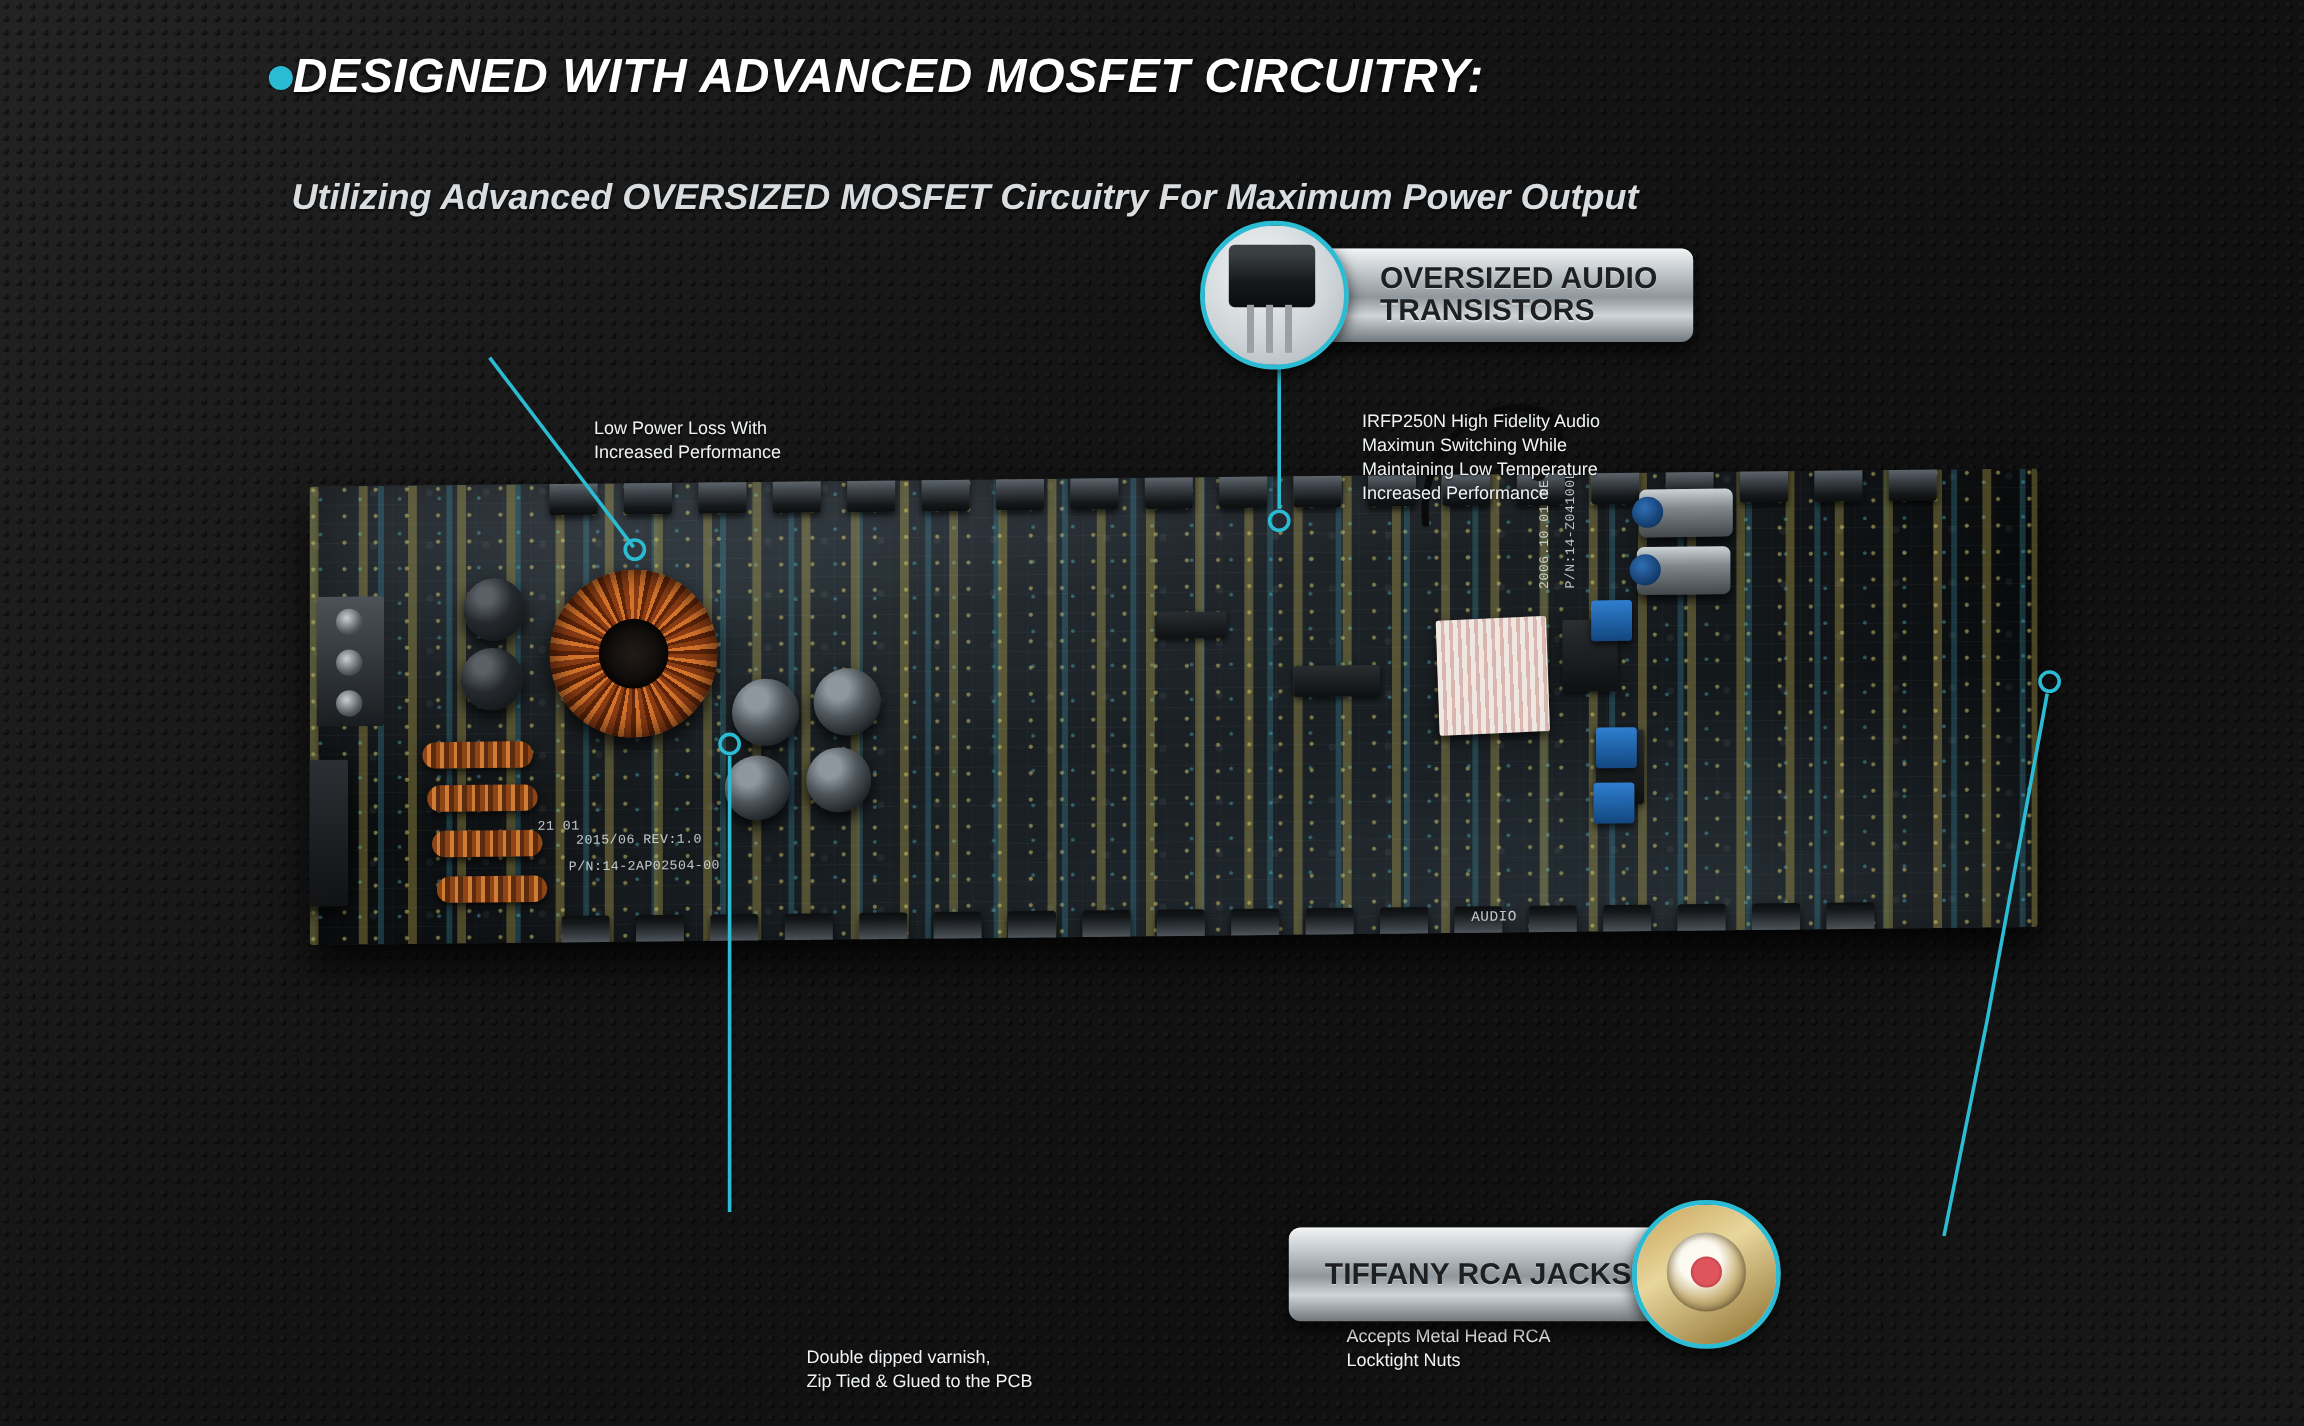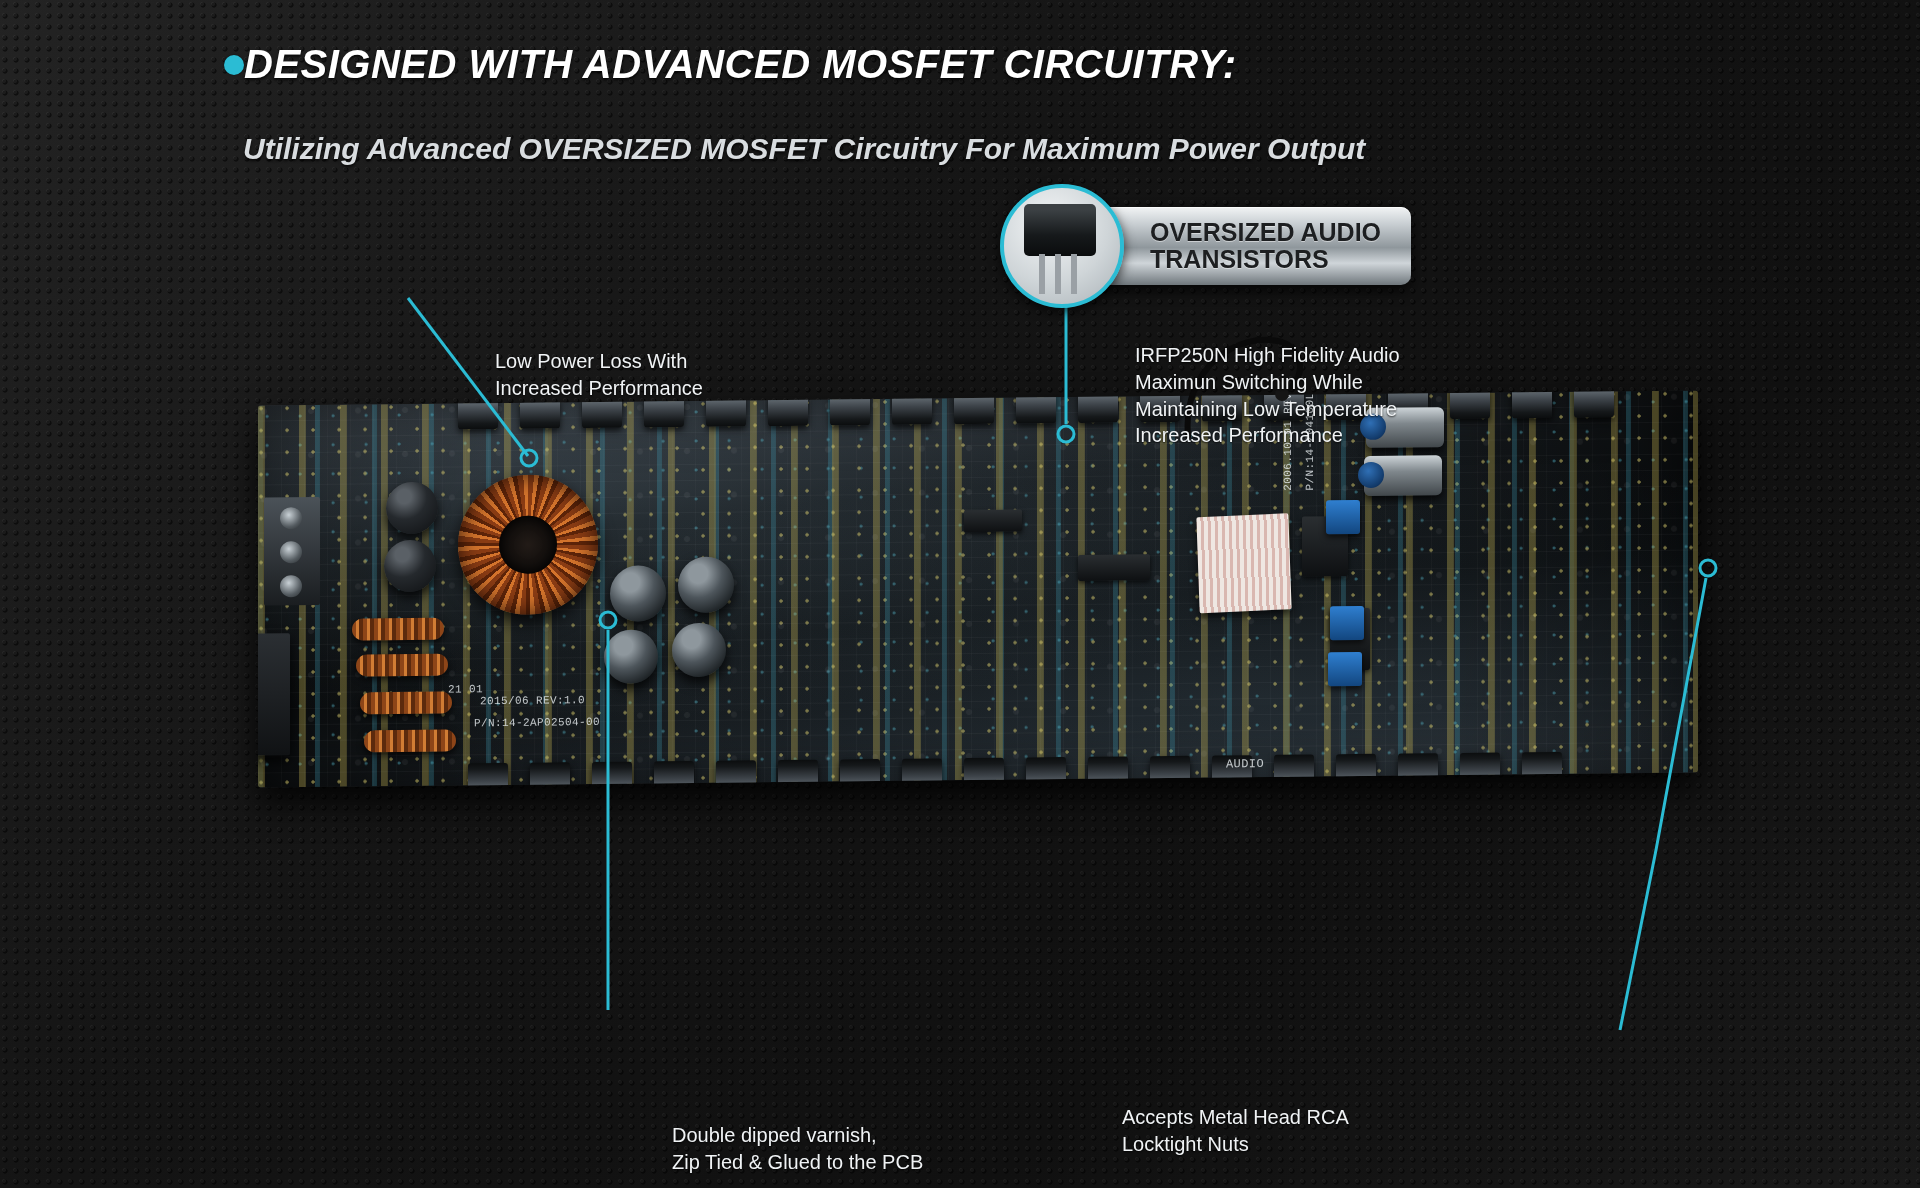--- a/index.html
+++ b/index.html
@@ -46,21 +46,21 @@
     font-size: 40px;
     font-weight: bold;
     font-style: italic;
     letter-spacing: 0.5px;
     color: #ffffff;
     text-shadow: 0 2px 3px rgba(0,0,0,0.8);
   }
   .subhead {
     position: absolute;
     left: 243px;
-    top: 132px;
+    top: 148px;
     font-size: 30px;
     font-style: italic;
     font-weight: bold;
     color: #d9dde0;
     white-space: nowrap;
     text-shadow: 0 2px 3px rgba(0,0,0,0.75);
   }
 
   
   #board {
@@ -306,21 +306,21 @@
   .plaque-text {
     font-size: 25px;
     font-weight: bold;
     line-height: 1.08;
     color: #1d1f21;
     white-space: pre-line;
     text-shadow: 0 1px 0 rgba(255,255,255,0.45);
   }
   .note {
     position: absolute;
-    font-size: 20px;
+    font-size: 15px;
     line-height: 1.34;
     color: #f0f3f5;
     white-space: pre-line;
     text-shadow: 0 1px 2px rgba(0,0,0,0.8);
   }
   .leader {
     position: absolute;
     pointer-events: none;
   }
   .leader svg { display: block; overflow: visible; }
@@ -556,16 +556,26 @@
     </div>
   </div>
   <div class="note" style="left:1135px; top:342px;">IRFP250N High Fidelity Audio
 Maximun Switching While
 Maintaining Low Temperature
 Increased Performance</div>
 
   <div class="note" style="left:672px; top:1122px;">Double dipped varnish,
 Zip Tied &amp; Glued to the PCB</div>
 
+  <div class="callout" style="left:1074px; top:1000px; flex-direction: row-reverse;">
+    <div class="bubble" style="margin-left:-26px;">
+      <div class="rca-art">
+        <div class="ring"></div>
+      </div>
+    </div>
+    <div class="plaque" style="margin-left:0; margin-right:-26px; padding:0 52px 0 30px;">
+      <span class="plaque-text">TIFFANY RCA JACKS</span>
+    </div>
+  </div>
   <div class="note" style="left:1122px; top:1104px;">Accepts Metal Head RCA
 Locktight Nuts</div>
 
 </div>
 
 </body></html>

